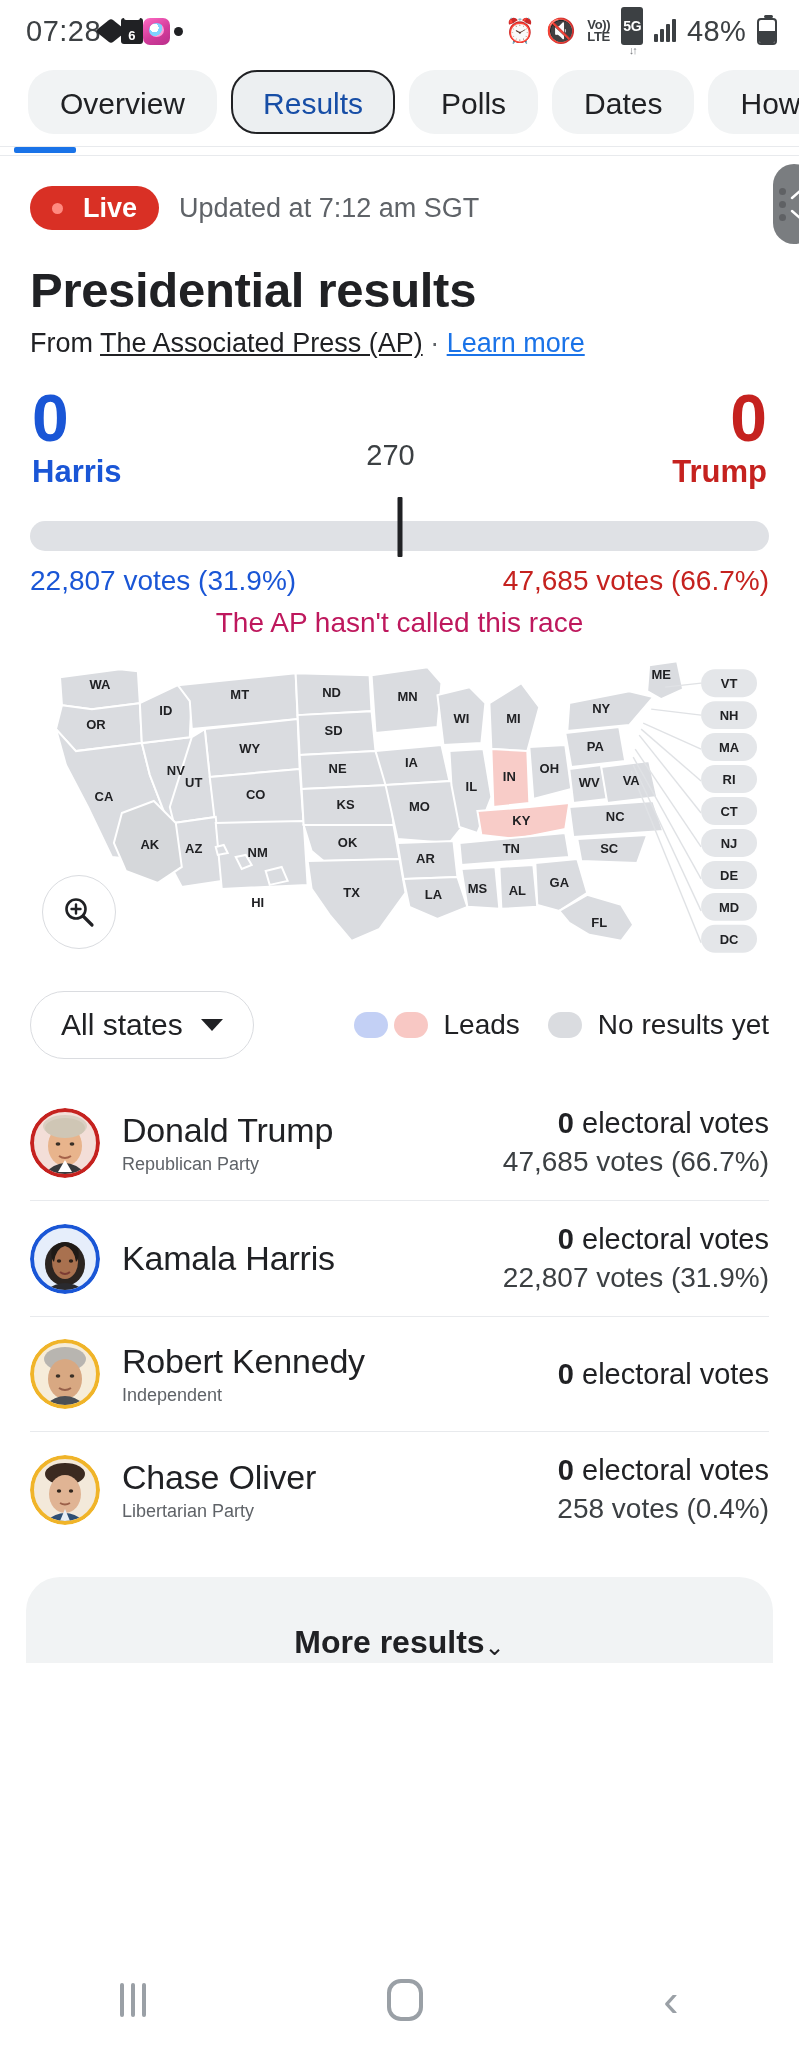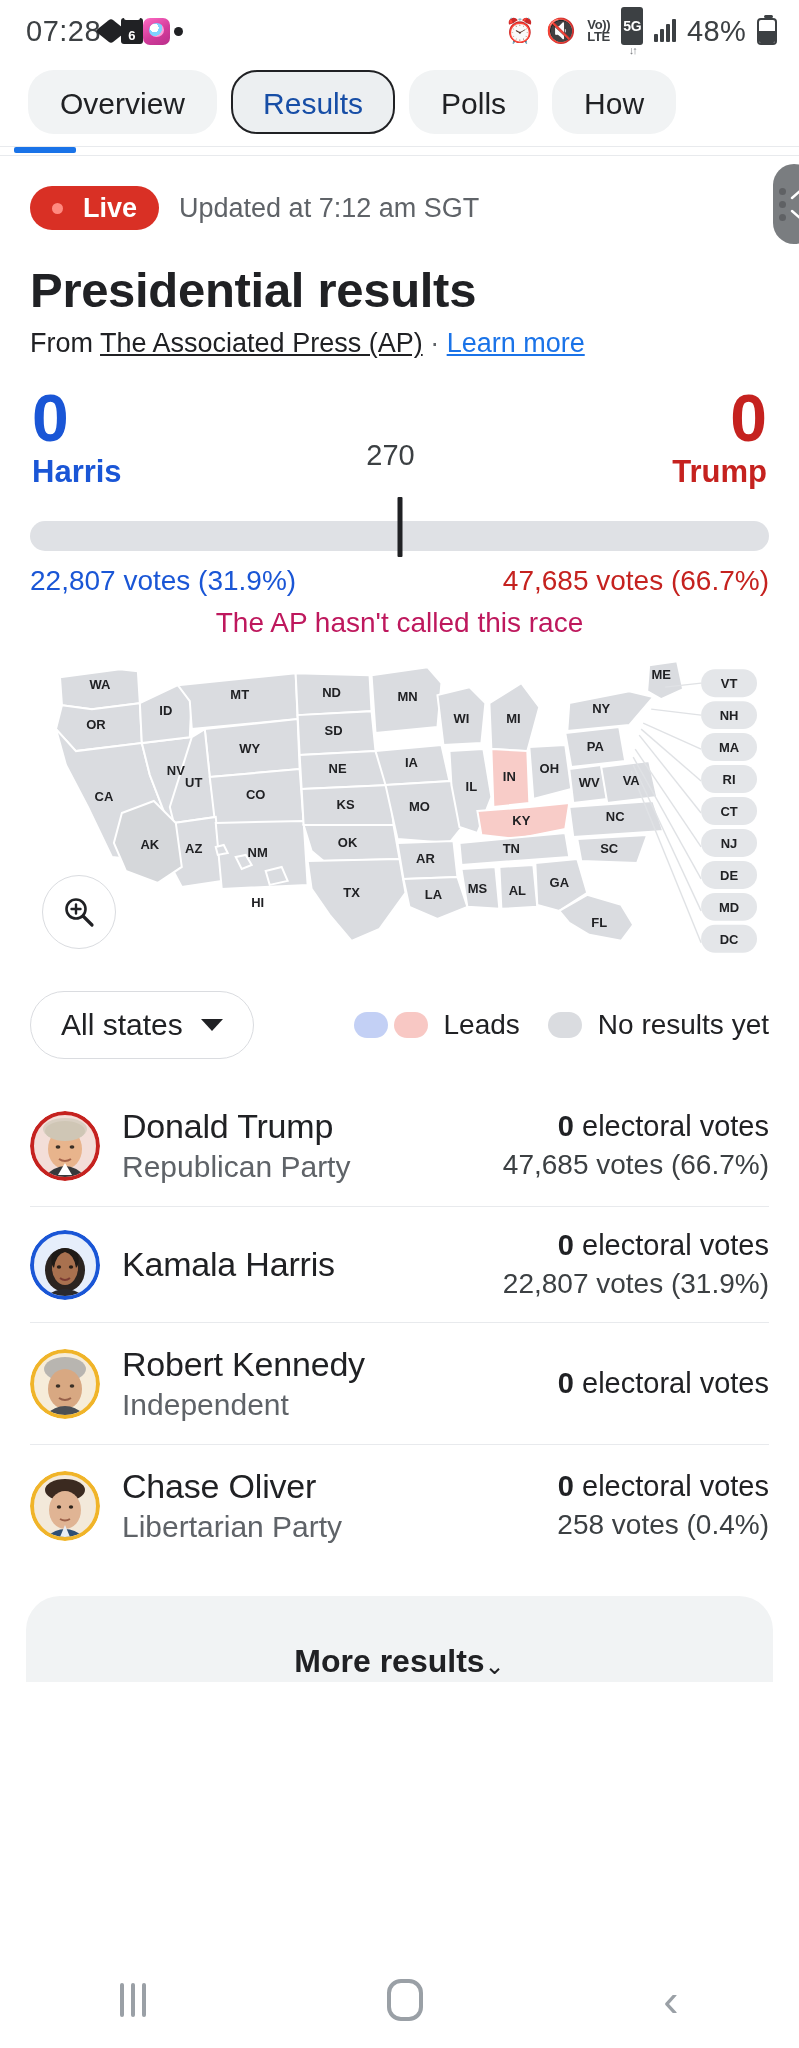--- a/index.html
+++ b/index.html
@@ -171,21 +171,21 @@
   
   .clist { margin-top: 26px; }
   .crow { display:flex; align-items:center; padding: 22px 0 22px 0; border-top:1px solid #e8eaed; }
   .crow:first-child { border-top: none; }
   .avatar { width: 70px; height: 70px; border-radius:50%; flex:0 0 auto;
             position:relative; overflow:hidden; }
   .avatar .ring { position:absolute; inset:0; border-radius:50%; border:4px solid #000; }
   .avatar .face { position:absolute; inset:4px; border-radius:50%; overflow:hidden; }
   .cinfo { margin-left: 22px; }
   .cname { font-size: 34px; color:#202124; letter-spacing:-.2px;}
-  .cparty { font-size: 30px; color:#5f6368; margin-top: 4px; }
+  .cparty { font-size: 18px; color:#5f6368; margin-top: 4px; }
   .cright { margin-left:auto; text-align:right; }
   .cev { font-size: 29px; color:#202124; }
   .cev b { font-weight: bold; }
   .cvotes { font-size: 28px; color:#3c4043; margin-top: 6px; }
 
   
   .more {
     margin: 30px 26px 0 26px; background:#f1f3f4; border-radius: 34px 34px 0 0;
     height: 86px; display:flex; align-items:flex-end; justify-content:center;
     padding-bottom: 2px; overflow:hidden;
@@ -238,20 +238,21 @@
     <span class="batt">
         <i></i>
       </span>
   </div>
 </div>
 
 <div class="tabrow">
   <div class="chip">Overview</div>
   <div class="chip selected">Results</div>
   <div class="chip">Polls</div>
+  <div class="chip">Dates</div>
   <div class="chip">How</div>
 </div>
 <div class="tabdivider"></div>
 <div class="underline-row">
     <div class="bar"></div>
   </div>
 <div class="hairline"></div>
 
 <div class="content">
 

